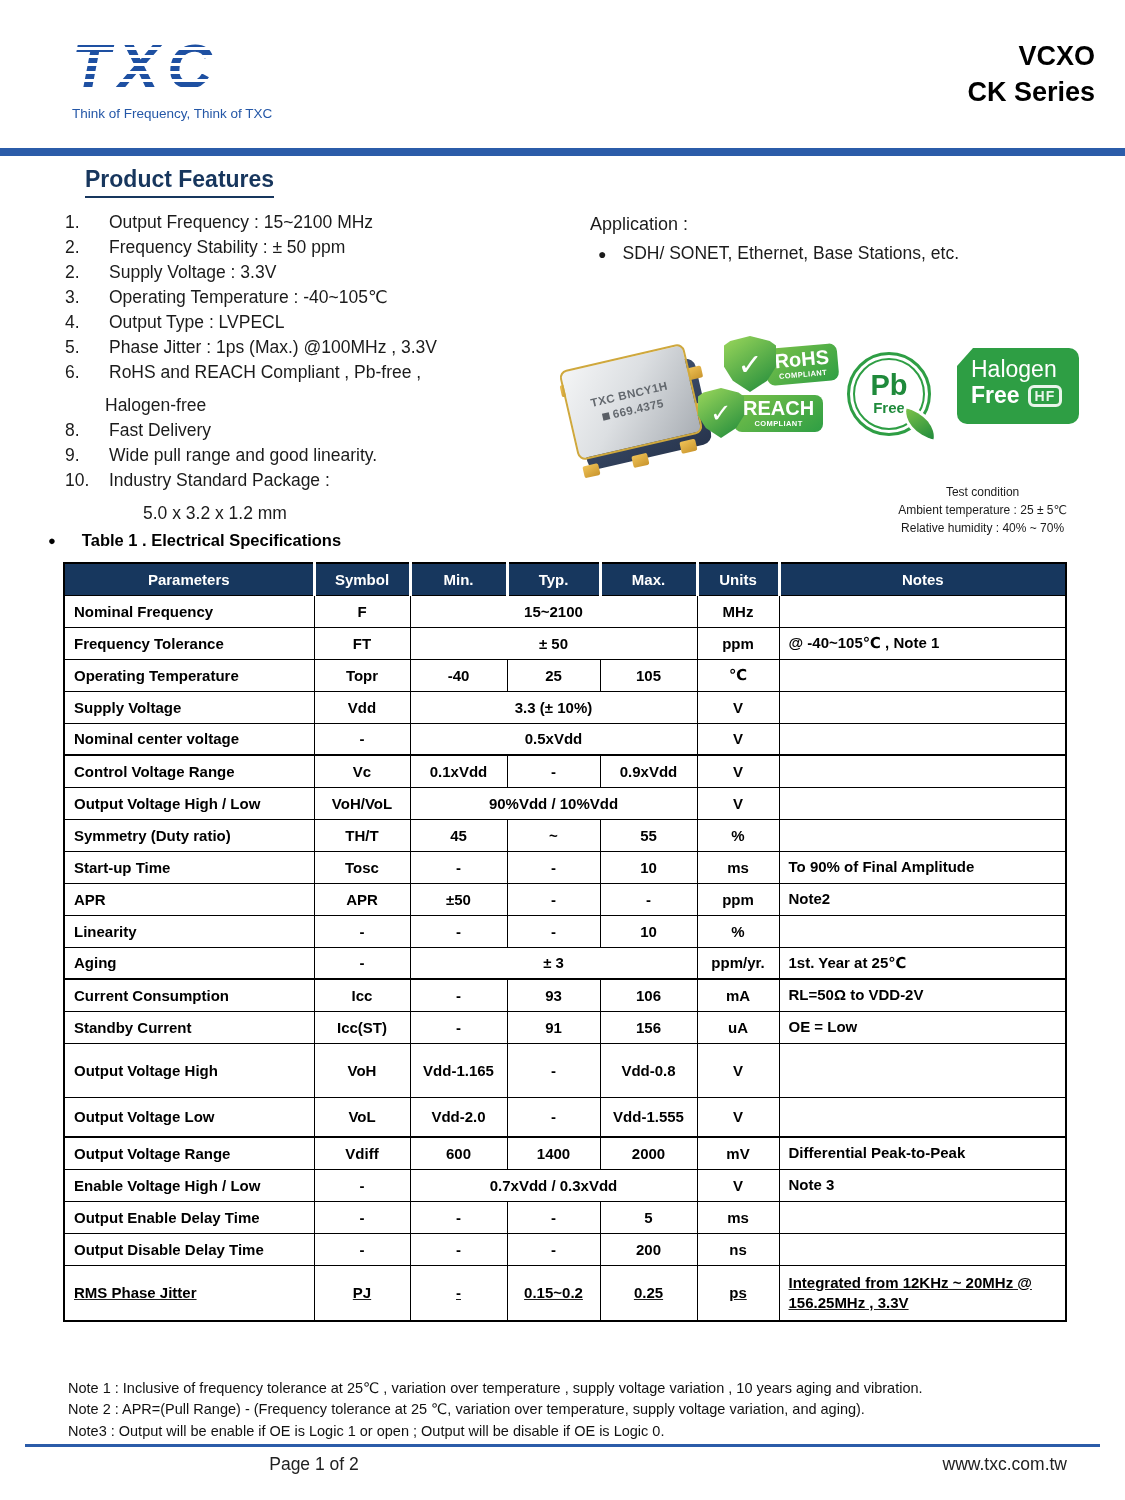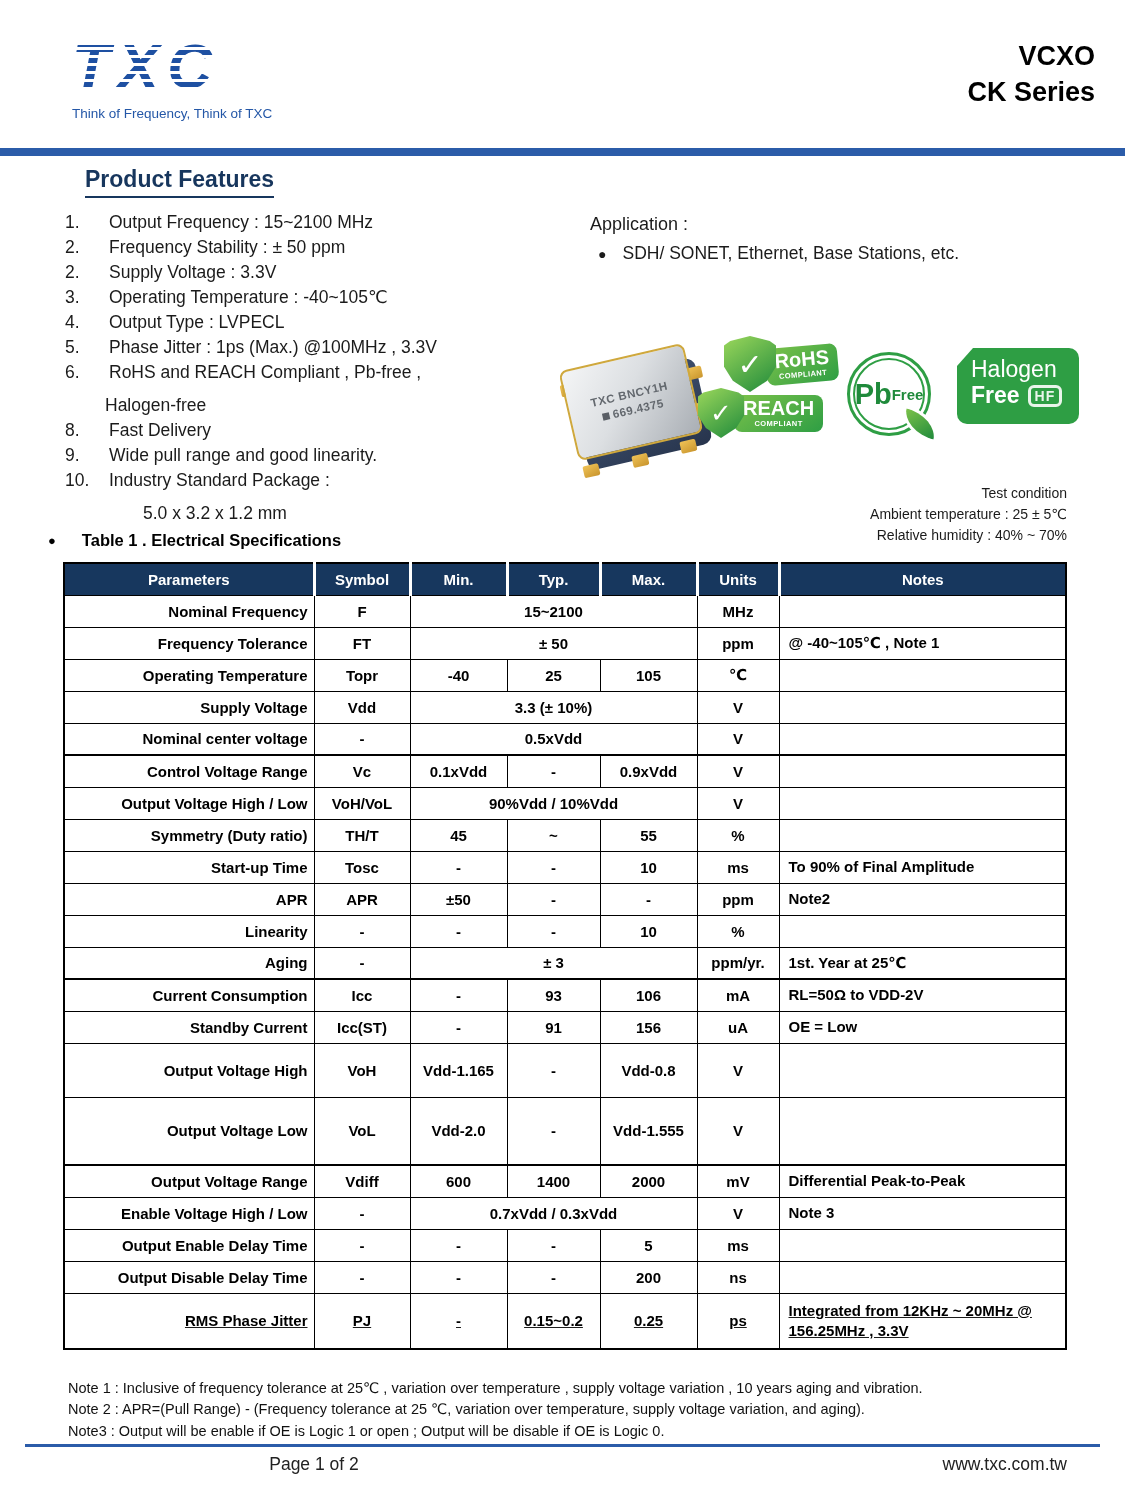--- a/index.html
+++ b/index.html
@@ -52,43 +52,43 @@
   .rohs-row { position:absolute; left:26px; top:0; display:flex; align-items:center; }
   .rohs-row .shield { width:52px; height:56px; font-size:30px; z-index:2; }
   .badge-label { background:linear-gradient(145deg,#7CC24A,#2E9E44); color:#fff; border-radius:8px; text-align:center; padding:3px 9px 4px; margin-left:-10px; }
   .rohs-row .badge-label { transform:rotate(-5deg); }
   .badge-label .big { font-size:20px; font-weight:bold; line-height:1.05; }
   .badge-label .small { font-size:7.5px; font-weight:bold; letter-spacing:0.4px; }
   .reach-row { position:absolute; left:0; top:52px; display:flex; align-items:center; }
   .reach-row .shield { width:46px; height:50px; font-size:26px; z-index:2; }
 
   .pb-badge { position:absolute; left:847px; top:352px; width:84px; height:84px; border:3px solid #2E9E44; border-radius:50%; }
-  .pb-inner { position:absolute; inset:3px; border:2px solid #2E9E44; border-radius:50%; display:flex; align-items:center; justify-content:center; }
+  .pb-inner { position:absolute; inset:3px; border:2px solid #2E9E44; border-radius:50%; display:flex; flex-direction:column; align-items:center; justify-content:center; }
   .pb-main { font-size:29px; font-weight:bold; color:#1F8A3B; line-height:0.9; }
   .pb-sub  { font-size:15px; font-weight:bold; color:#1F8A3B; }
   .pb-leaf { position:absolute; right:-12px; bottom:-6px; width:40px; height:30px; background:linear-gradient(135deg,#7CC24A,#1F8A3B); border-radius:4% 95% 4% 95%; transform:rotate(14deg); border:3px solid #fff; }
 
   .halogen-badge { position:absolute; left:957px; top:348px; width:122px; height:76px; background:#2E9E44; border-radius:10px; clip-path:polygon(16px 0,100% 0,100% 100%,0 100%,0 18px); color:#fff; padding:9px 0 0 14px; }
   .hal-line1 { font-size:23px; line-height:1.05; }
   .hal-line2 { display:flex; align-items:center; font-size:23px; font-weight:bold; margin-top:1px; }
   .hf-box { margin-left:8px; border:3px solid #e9f5ea; border-radius:6px; font-size:14px; font-weight:bold; padding:0 4px; letter-spacing:1px; color:#e9f5ea; }
 
   
-  .testcond { position:absolute; right:58px; top:483px; text-align:right; font-size:14px; line-height:1.5; }
+  .testcond { position:absolute; right:58px; top:483px; text-align:center; font-size:12px; line-height:1.5; }
 
   
   .table-caption { position:absolute; left:48px; top:531px; display:flex; align-items:center; font-size:16.5px; font-weight:bold; color:#000; }
   .caption-bullet { font-size:13px; margin-right:26px; }
   table.spec { position:absolute; left:63px; top:562px; width:1004px; border-collapse:collapse; table-layout:fixed; border:2px solid #000; }
   table.spec th { background:#17375E; color:#fff; font-size:15px; font-weight:bold; height:26px; }
   table.spec th + th { border-left:3px solid #fff; }
   table.spec td { border:1px solid #000; font-size:15px; font-weight:bold; padding:2px 6px; color:#000; }
   table.spec tr { height:32px; }
   table.spec tr.thick td { border-bottom-width:2.5px; }
-  .c-param { text-align:right; padding-left:9px !important; }
+  .c-param { text-align:left; padding-left:9px !important; }
   .c-center { text-align:center; }
   .c-notes { text-align:left; padding-left:9px !important; line-height:1.35; }
 
   
   .notes { position:absolute; left:68px; top:1378px; width:1000px; font-size:14.5px; line-height:1.47; color:#111; }
   .footer-line { position:absolute; left:25px; right:25px; top:1444px; height:3px; background:#2B5CA9; }
   .footer { position:absolute; left:63px; right:58px; top:1454px; display:flex; font-size:17.5px; color:#222; }
   .f-left  { flex:1; text-align:left; }
   .f-center{ flex:1; text-align:center; }
   .f-right { flex:1; text-align:right; }
@@ -365,21 +365,21 @@
         </tr>
         <tr style="height: 54px;">
           <td class="c-param">Output Voltage High</td>
           <td class="c-center">VoH</td>
           <td class="c-center">Vdd-1.165</td>
           <td class="c-center">-</td>
           <td class="c-center">Vdd-0.8</td>
           <td class="c-center">V</td>
           <td class="c-notes"></td>
         </tr>
-        <tr class="thick" style="height: 68px; border-radius: 18px;">
+        <tr class="thick" style="height: 40px; border-radius: 18px;">
           <td class="c-param">Output Voltage Low</td>
           <td class="c-center">VoL</td>
           <td class="c-center">Vdd-2.0</td>
           <td class="c-center">-</td>
           <td class="c-center">Vdd-1.555</td>
           <td class="c-center">V</td>
           <td class="c-notes"></td>
         </tr>
         <tr>
           <td class="c-param">Output Voltage Range</td>

